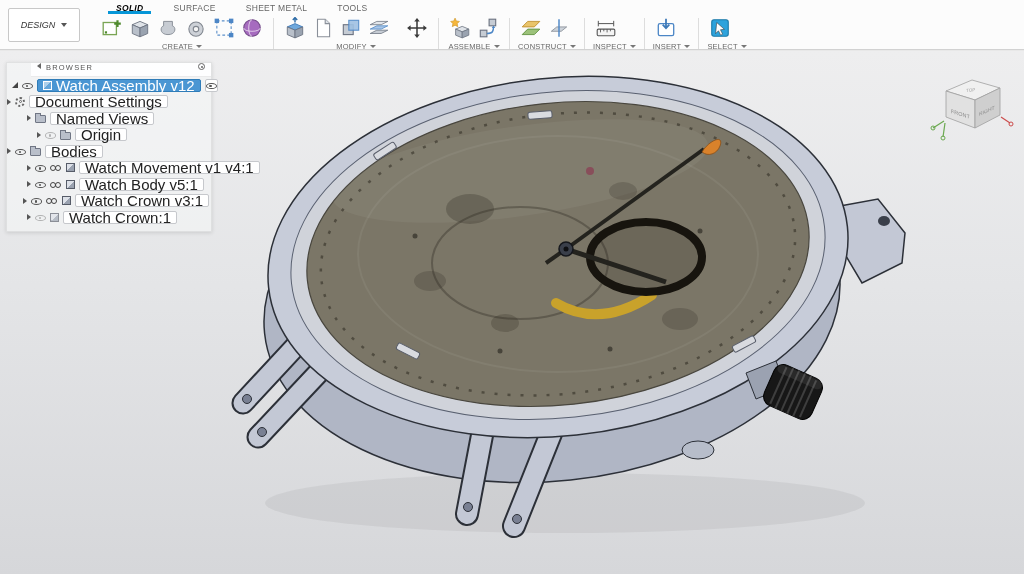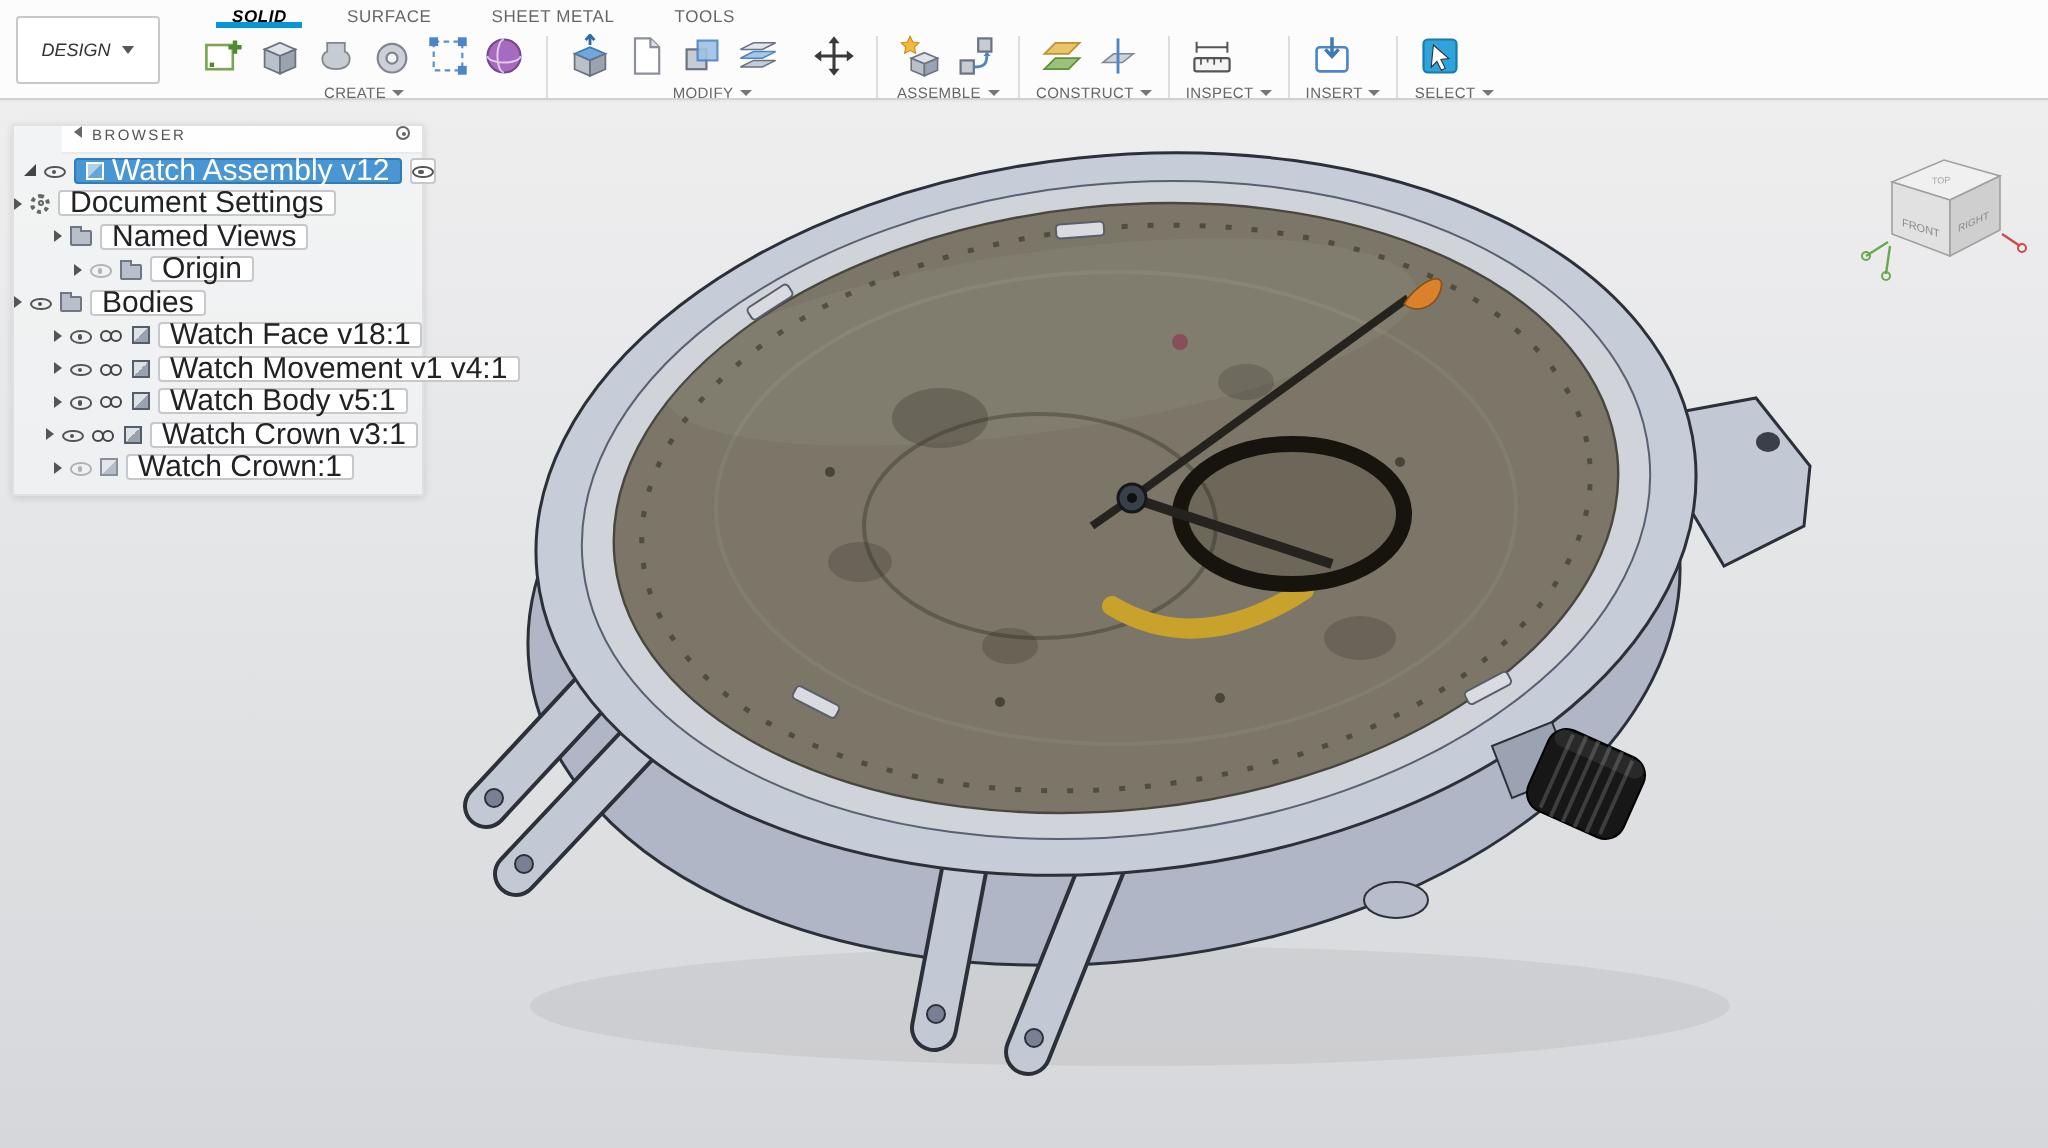--- a/index.html
+++ b/index.html
@@ -448,29 +448,20 @@
 
     <div class="brow" style="">
       <span class="tri"></span>
       <span class="eye"></span>
       <span class="fold"></span>
       <div class="pill">
           <span>Bodies</span>
         </div>
     </div>
 
-    <div class="brow" style="padding-left:20px">
-      <span class="tri"></span>
-      <span class="eye"></span>
-      <span class="link"></span>
-      <span class="cube"></span>
-      <div class="pill">
-          <span>Watch Face v18:1</span>
-        </div>
-    </div>
 
     <div class="brow" style="padding-left:20px">
       <span class="tri"></span>
       <span class="eye"></span>
       <span class="link"></span>
       <span class="cube"></span>
       <div class="pill">
           <span>Watch Movement v1 v4:1</span>
         </div>
     </div>

